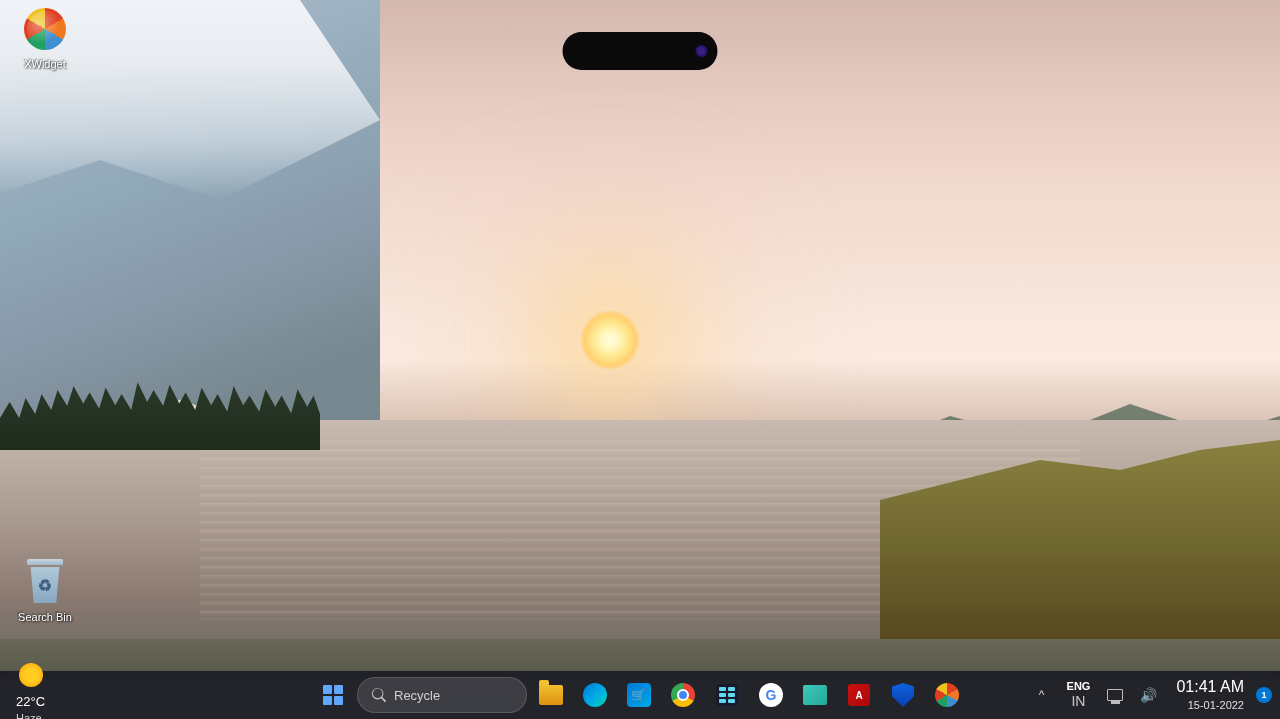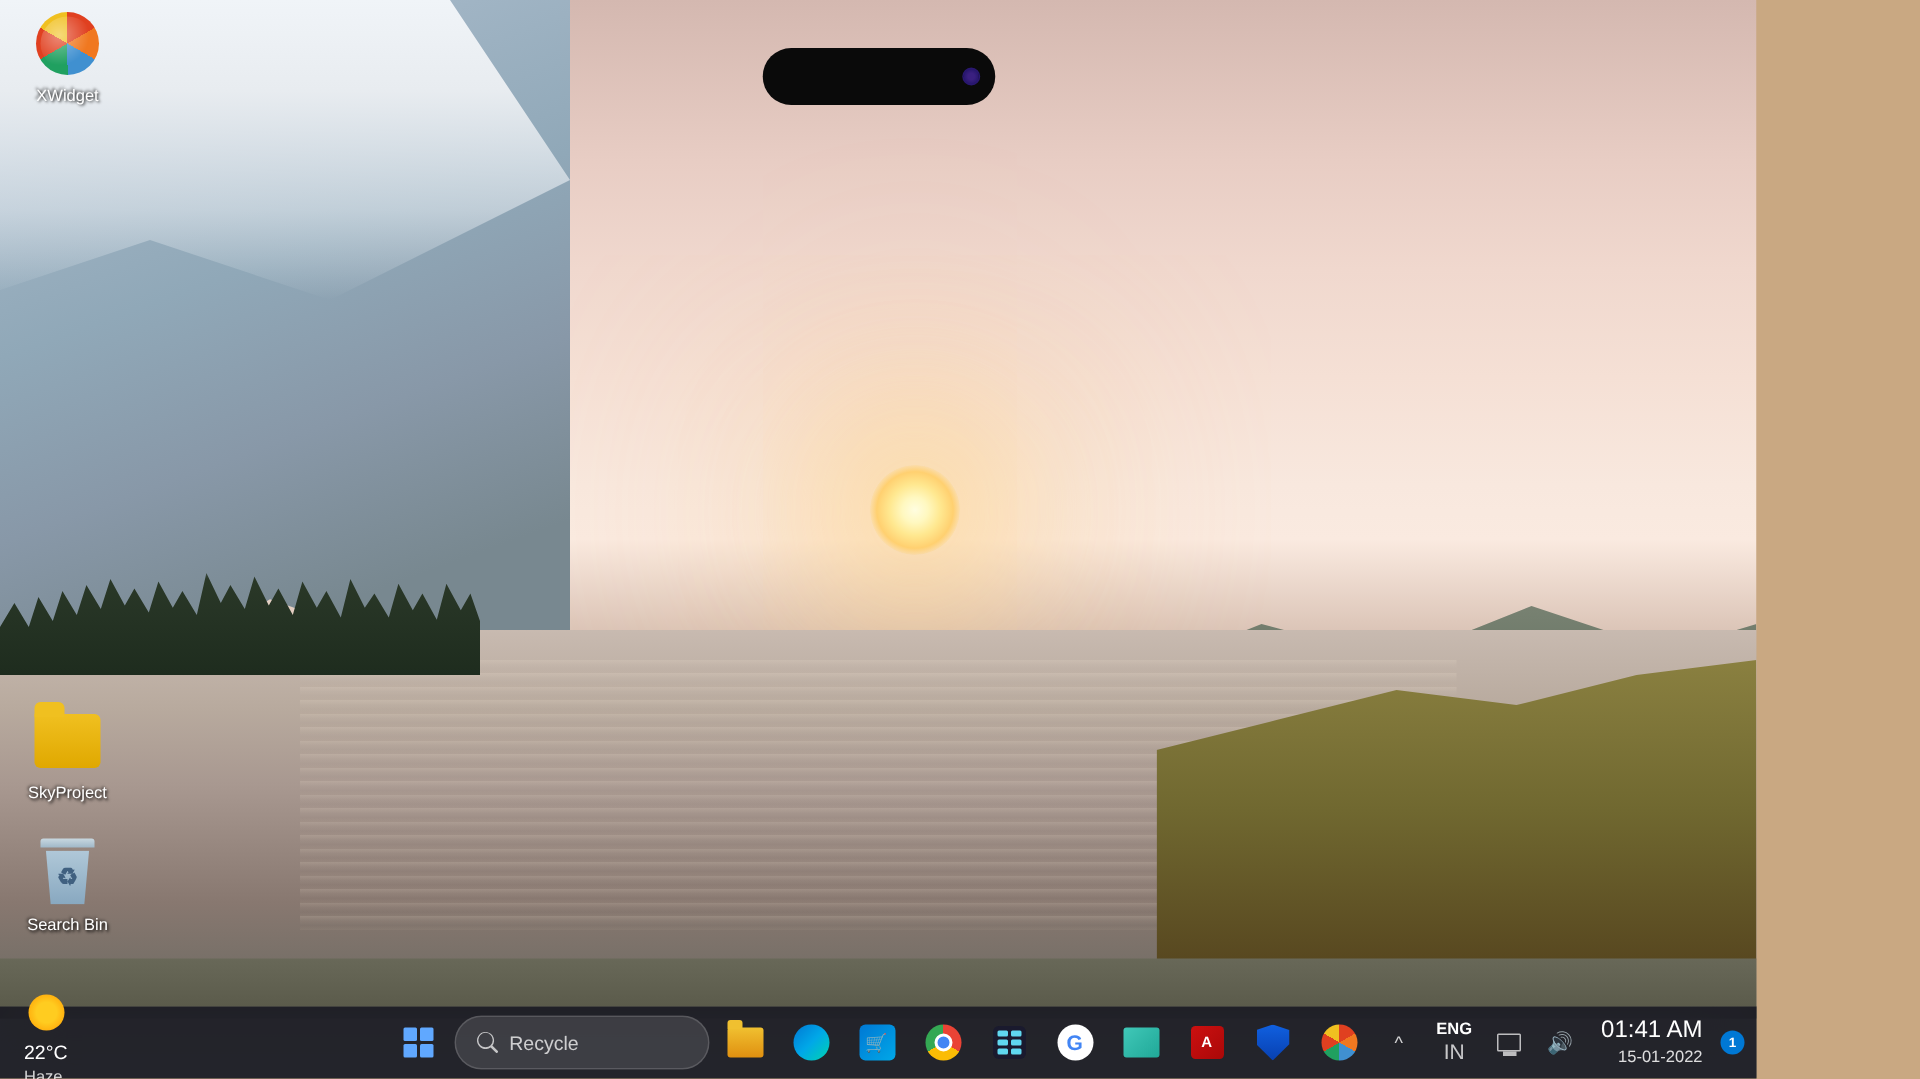--- a/index.html
+++ b/index.html
@@ -8,21 +8,21 @@
       width: 1280px;
       height: 719px;
       overflow: hidden;
       font-family: 'Segoe UI', Arial, sans-serif;
       position: relative;
       background: #c9a882;
     }
 
     
     #desktop {
-      width: 1171px;
+      width: 1280px;
       height: 719px;
       position: relative;
       overflow: hidden;
     }
 
     .wallpaper {
       position: absolute;
       inset: 0;
       background: 
         
@@ -700,26 +700,20 @@
 
   <div class="desktop-icons">
 
     <div class="desktop-icon" style="top: 5px; left: 5px;">
       <div class="icon-image">
         <div class="xwidget-icon"></div>
       </div>
       <span class="icon-label">XWidget</span>
     </div>
 
-    <div class="desktop-icon" style="top: 470px; left: 5px;">
-      <div class="icon-image">
-        <div class="folder-icon"></div>
-      </div>
-      <span class="icon-label">SkyProject</span>
-    </div>
 
     <div class="desktop-icon" style="top: 558px; left: 5px;">
       <div class="icon-image">
         <div class="recycle-icon">
           <div class="recycle-lid"></div>
           <div class="recycle-body">
             <span class="recycle-arrows">♻</span>
           </div>
         </div>
       </div>

